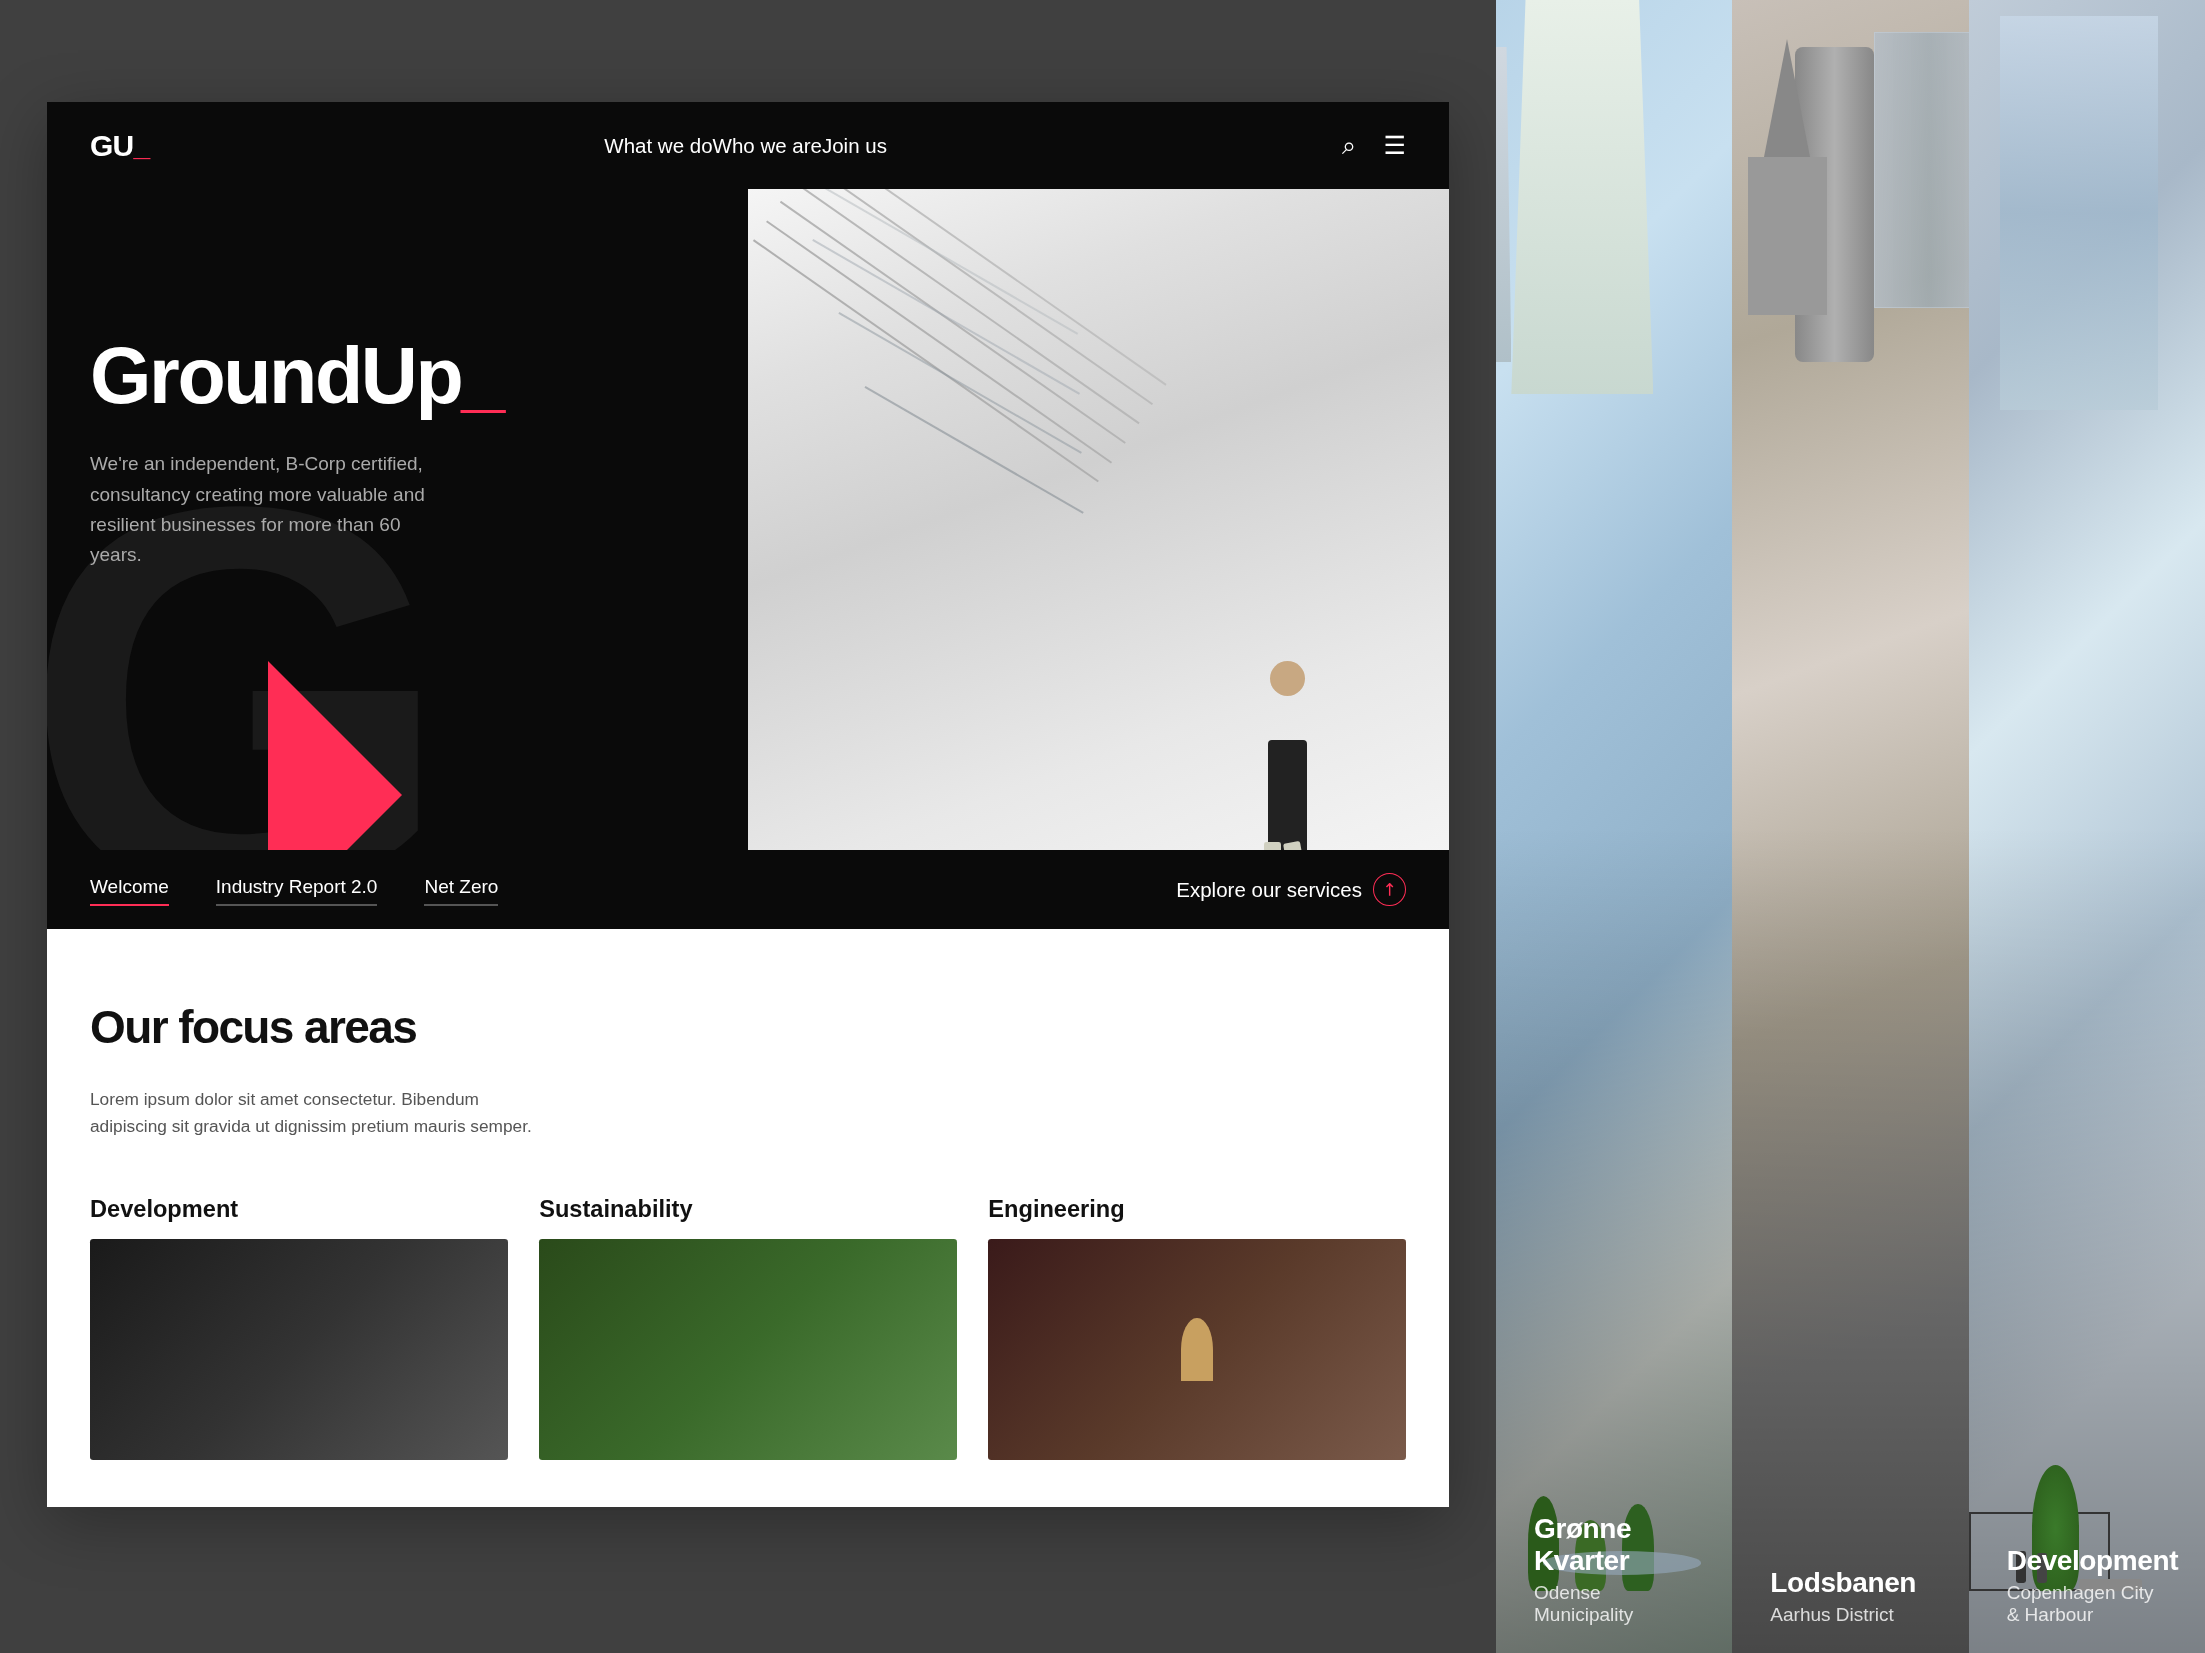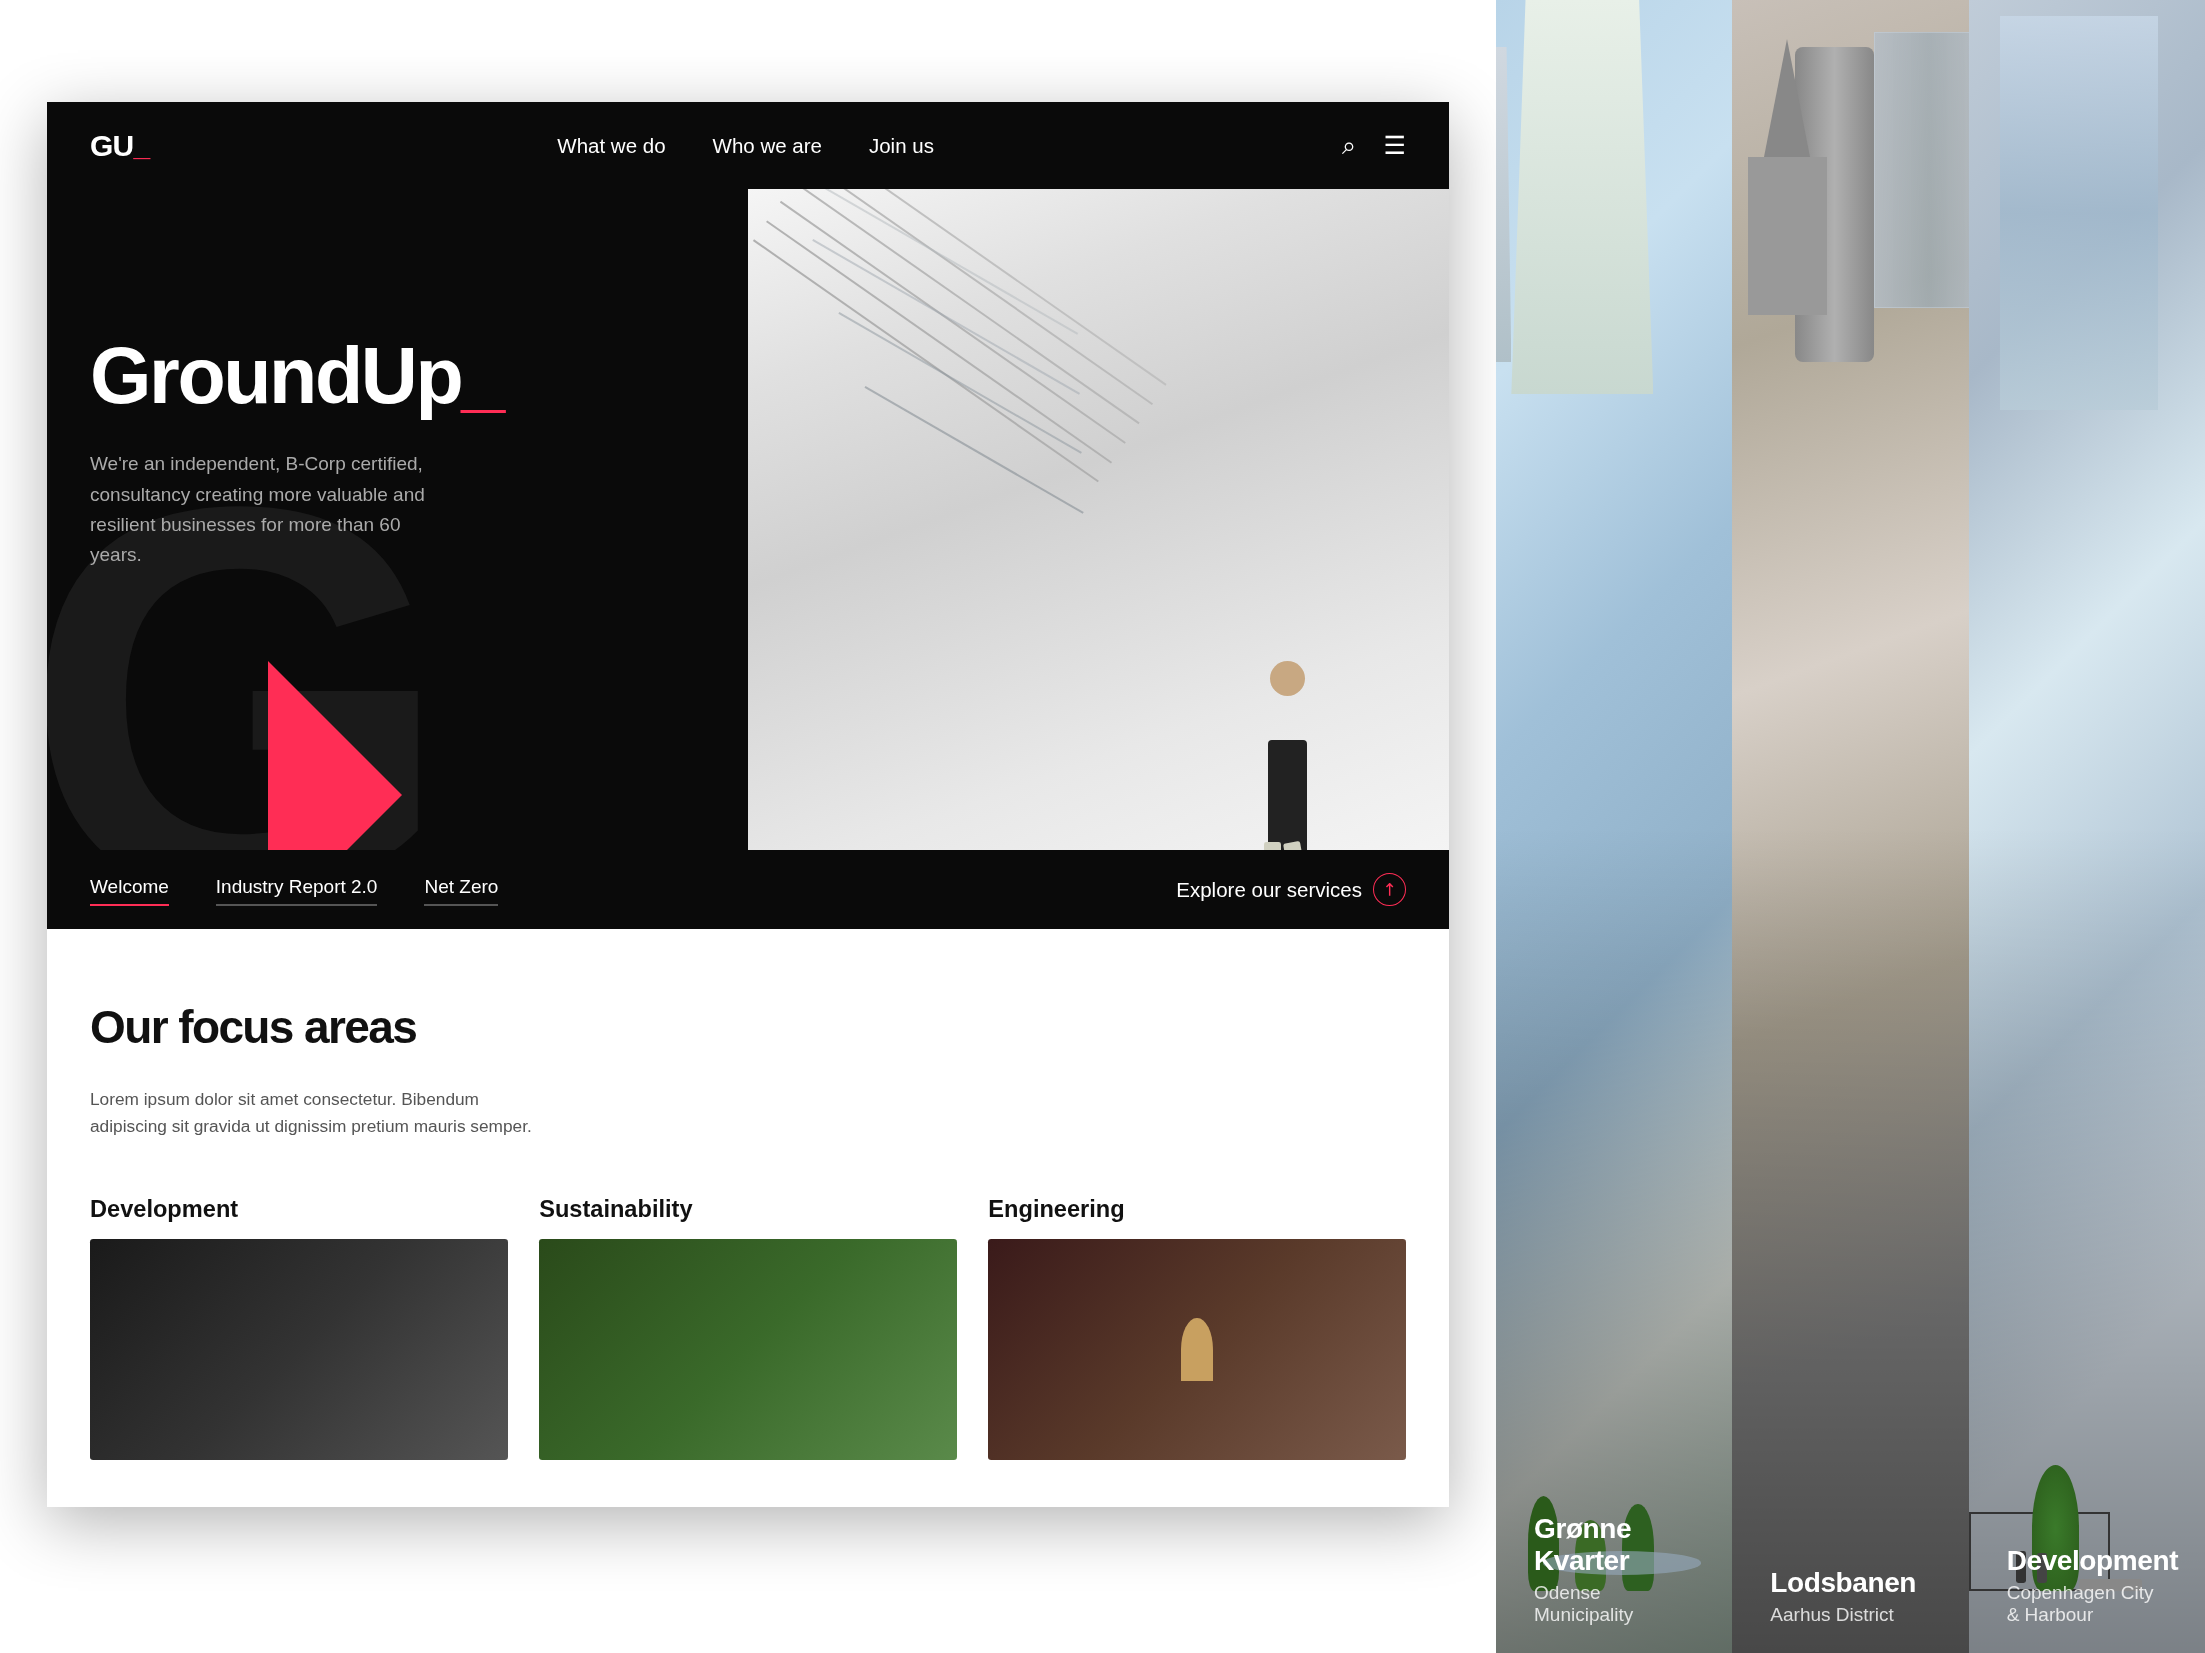--- a/index.html
+++ b/index.html
@@ -12,21 +12,21 @@
       display: flex;
       gap: 0;
     }
 
     
     .main-area {
       width: 1496px;
       height: 1654px;
       display: flex;
       flex-direction: column;
-      background: #ffffff;
+      background: #404040;
       padding: 102px 0 0 0;
     }
 
     
     .website {
       width: 1402px;
       margin: 0 auto;
       display: flex;
       flex-direction: column;
       background: #fff;
@@ -59,21 +59,20 @@
       font-weight: 700;
       letter-spacing: -0.8px;
     }
 
     .nav-logo span {
       color: #ff2d55;
     }
 
     .nav-links {
       display: flex;
-      gap: 47px;
       align-items: center;
     }
 
     .nav-link {
       color: #fff;
       font-size: 20.5px;
       text-decoration: none;
       font-weight: 400;
     }
 

